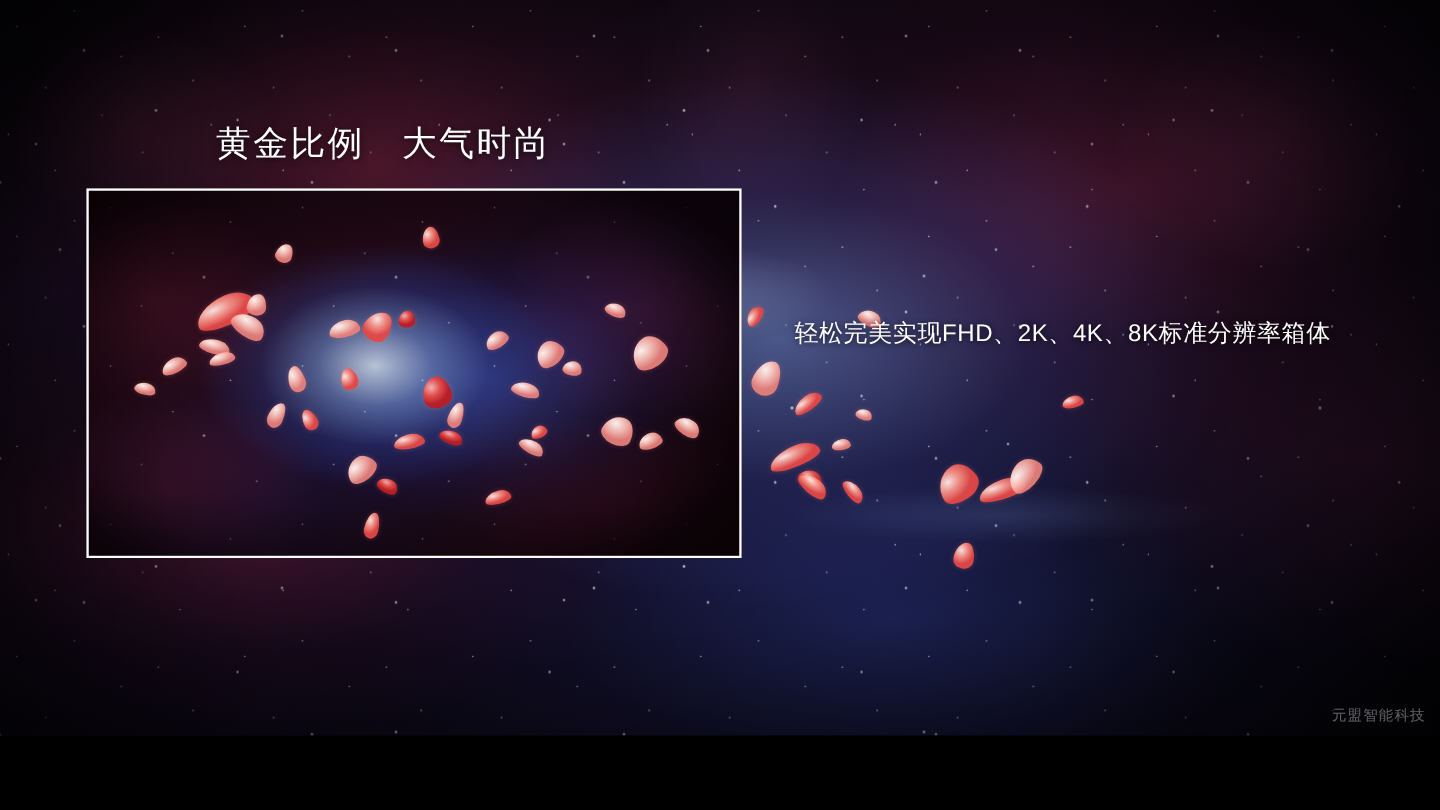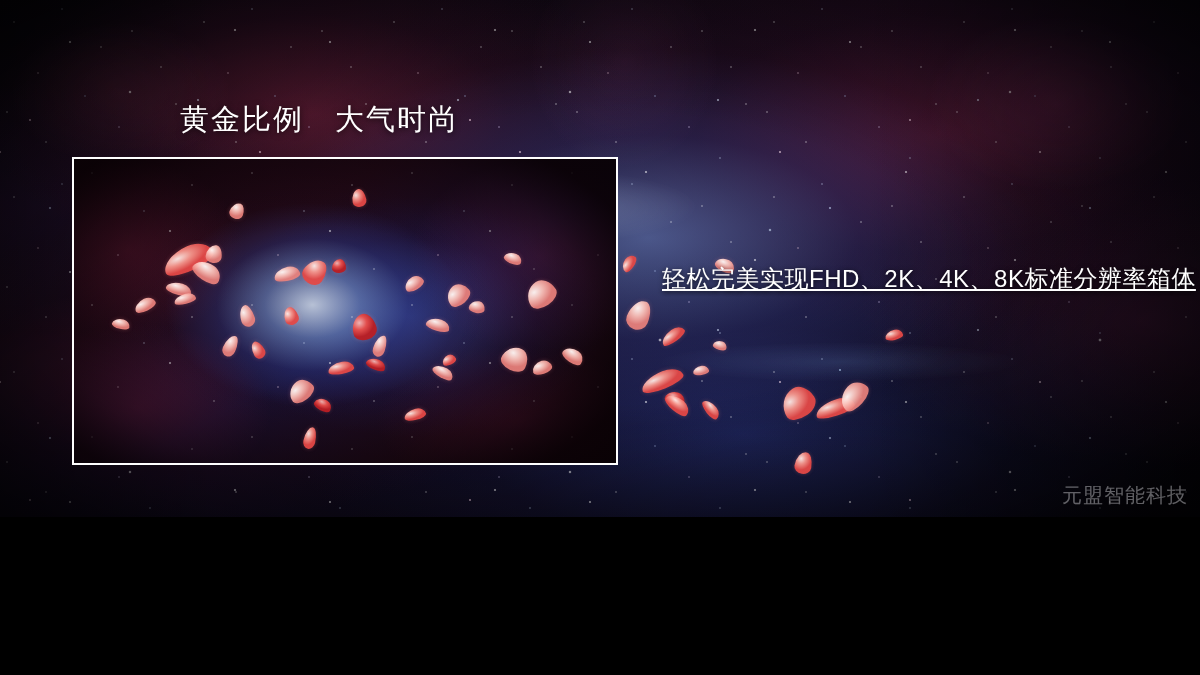--- a/index.html
+++ b/index.html
@@ -6,21 +6,21 @@
     margin: 0; padding: 0;
     background: #000;
   }
   body {
     width: 1200px; height: 675px;
     overflow: hidden;
     font-family: "Liberation Sans", "DejaVu Sans", sans-serif;
   }
   #slide {
     position: relative;
-    width: 1200px; height: 517px;
+    width: 1200px; height: 613px;
     overflow: hidden;
     background: #050308;
   }
 
   
   .bg-layer { position: absolute; inset: 0; }
 
   .bg-base {
     background:
       radial-gradient(ellipse 46% 52% at 54% 46%, rgba(120,150,225,0.55) 0%, rgba(60,70,150,0.30) 38%, rgba(20,18,45,0.05) 70%, rgba(0,0,0,0) 100%),
@@ -155,35 +155,34 @@
   .petal.deep {
     background:
       radial-gradient(ellipse 66% 58% at 36% 30%, rgba(255,190,184,0.9) 0%, rgba(232,78,74,0.96) 46%, rgba(186,30,36,0.96) 92%);
   }
 
   
   #body-copy {
     position: absolute;
     left: 662px; top: 258px;
     color: #ffffff;
-    font-size: 24px;
+    font-size: 20px;
     line-height: 41px;
     letter-spacing: .5px;
     text-shadow: 0 1px 5px rgba(0,0,0,.8);
     white-space: nowrap;
-    text-decoration: underline;
   }
   #body-copy .line { display: block; }
 
   
   #watermark {
     position: absolute;
     right: 12px; bottom: 8px;
     color: rgba(226,226,230,0.42);
-    font-size: 20px;
+    font-size: 12px;
     letter-spacing: 1px;
   }
 </style>
 </head>
 <body>
 
 <div id="slide">
 
   <div class="bg-layer bg-base"></div>
   <div class="bg-layer bg-wisps"></div>

